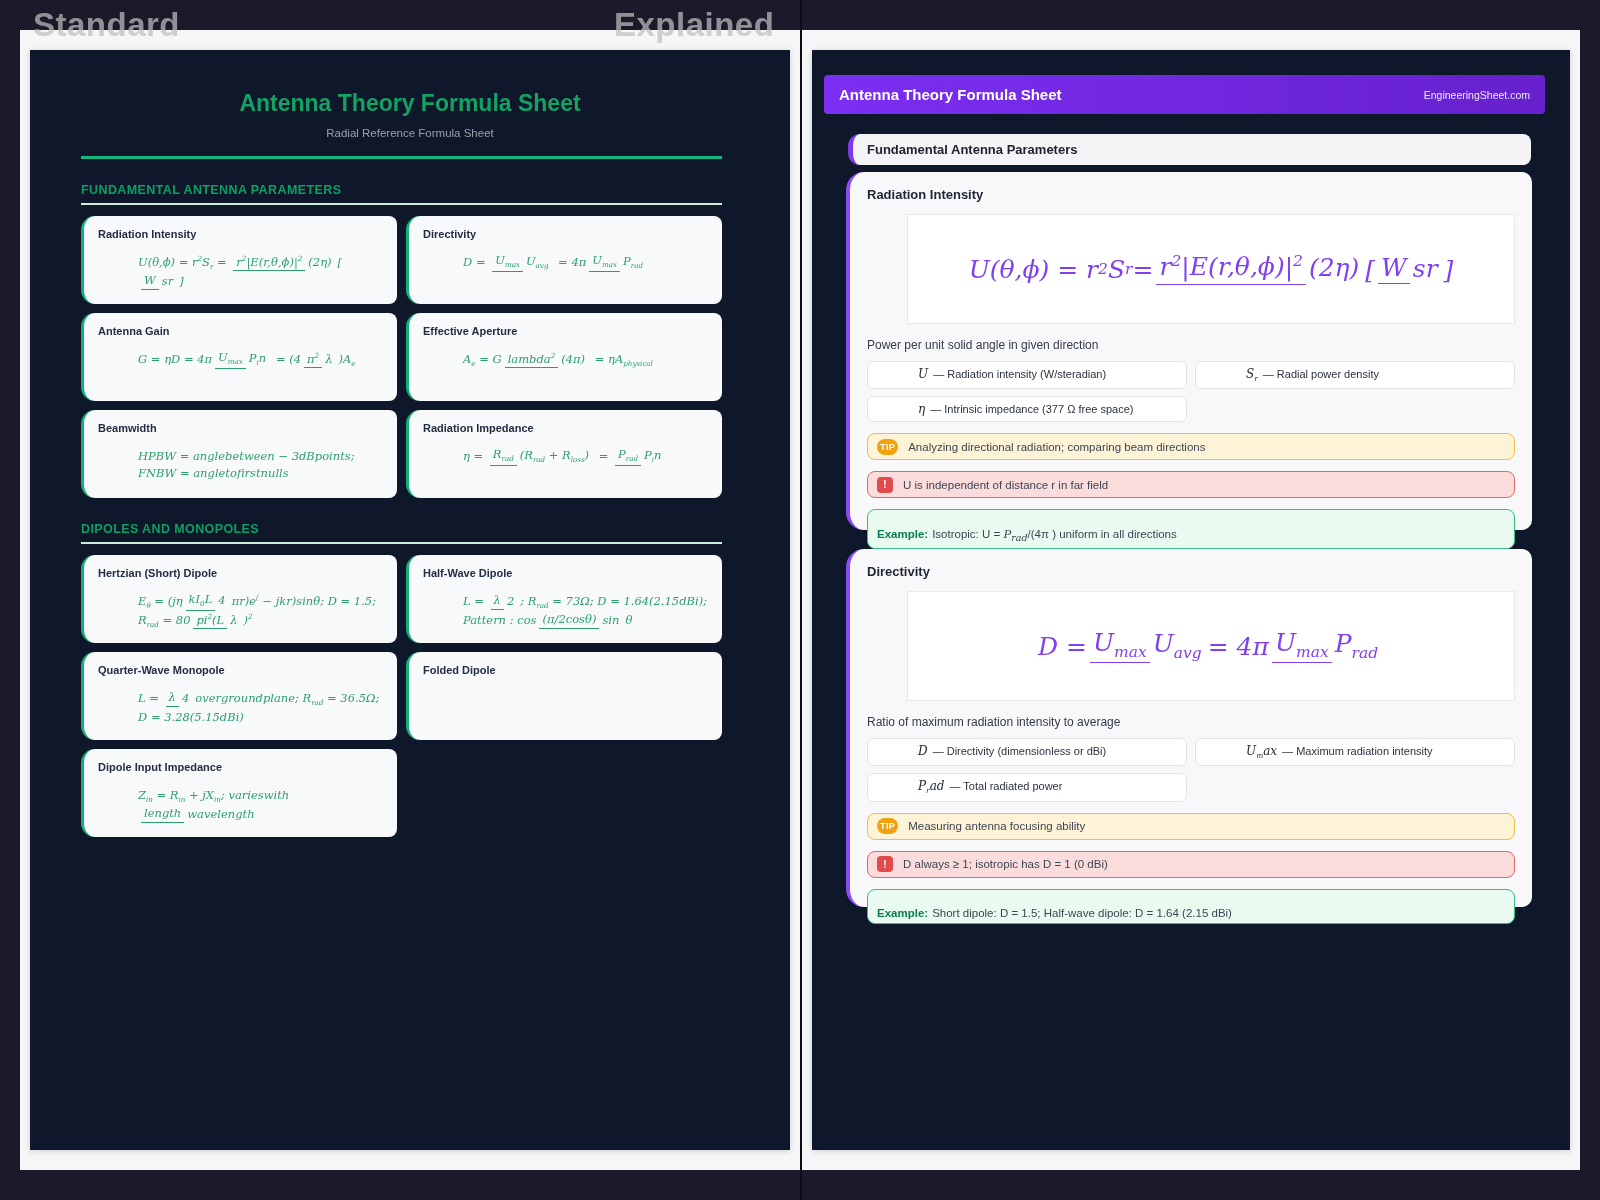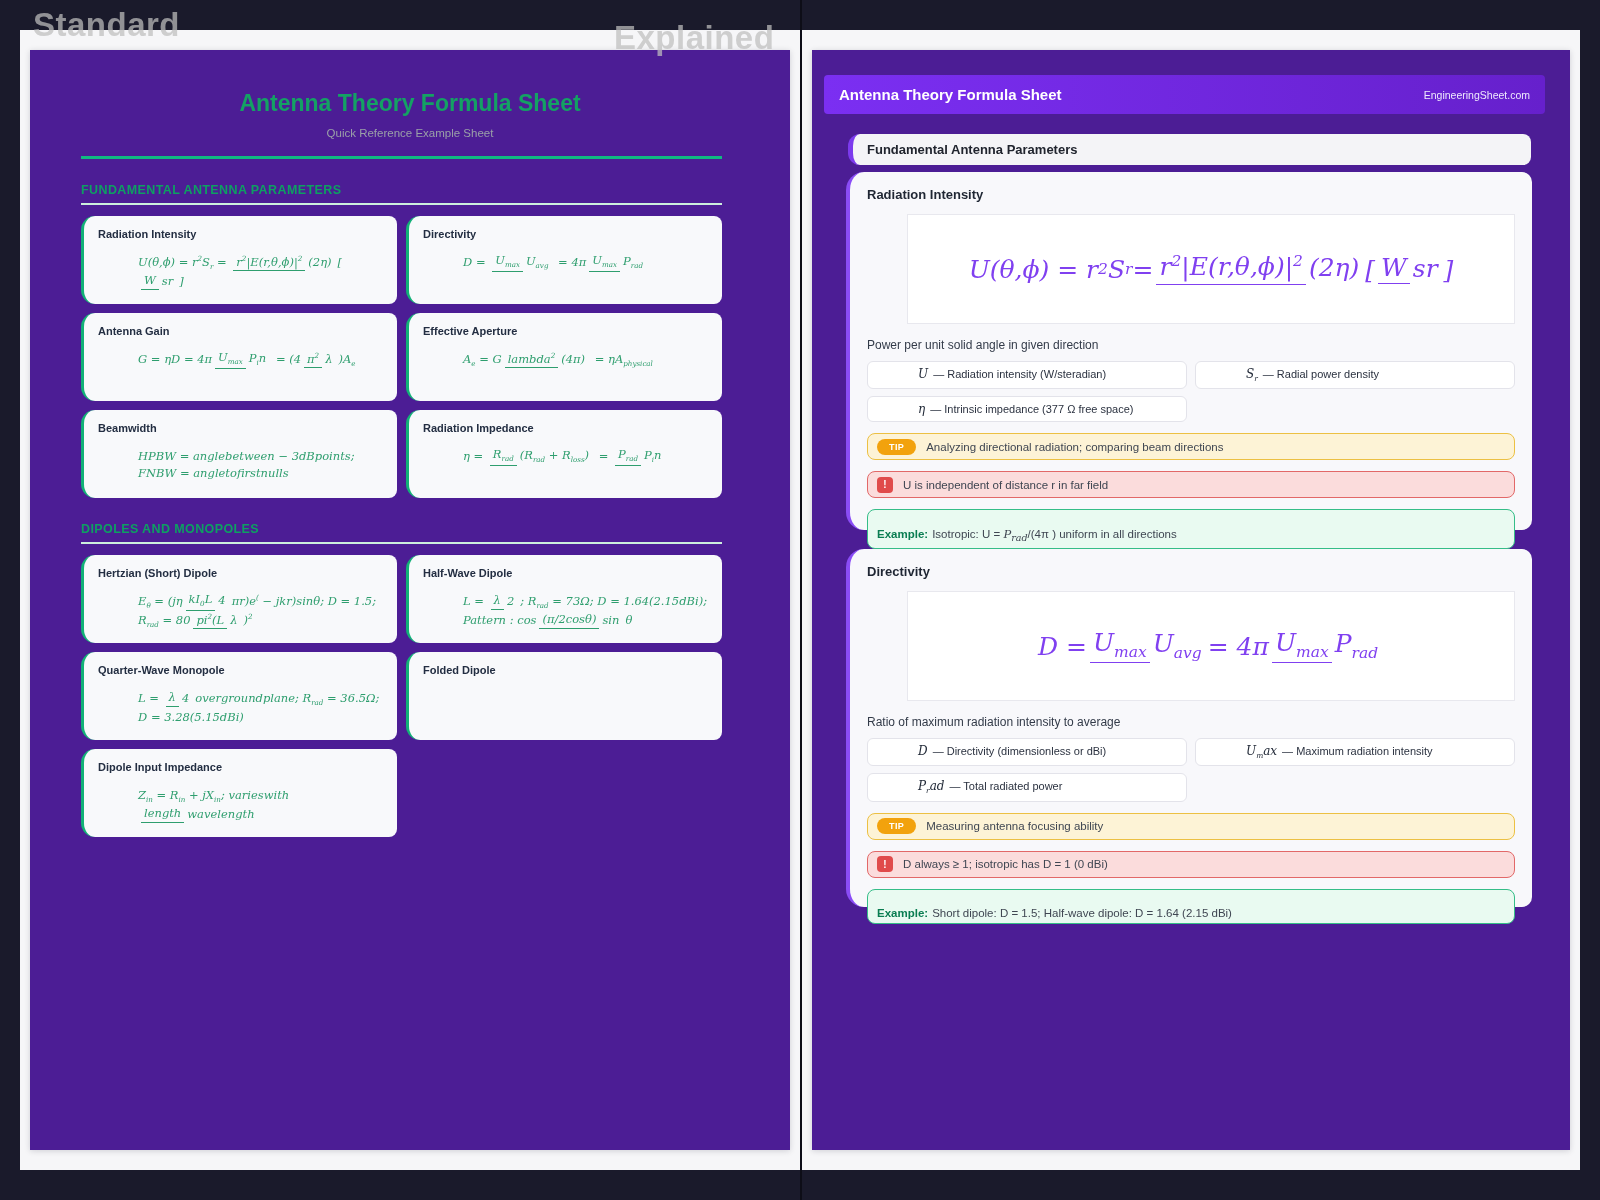--- a/index.html
+++ b/index.html
@@ -11,31 +11,31 @@
     overflow:hidden;
   }
 
   
   .compare-label {
     position:absolute; top:6px; z-index:20;
     font-size:33px; font-weight:800; letter-spacing:0.5px;
     color:#bfbfbf; opacity:0.72;
   }
   #label-standard { left:33px; }
-  #label-explained { left:614px;margin-top:13px; }
+  #label-explained { left:614px; }
 
   
   #divider { position:absolute; left:800px; top:0; width:2px; height:1200px; background:#0d0d17; z-index:15; }
 
   
   .panel { position:absolute; top:30px; height:1140px; background:#f6f6f8; }
   #panel-left  { left:20px;  width:780px; }
   #panel-right { left:802px; width:778px; }
   .page {
-    position:absolute; top:20px; left:10px; height:1100px; background:#4c1d95;
+    position:absolute; top:20px; left:10px; height:1100px; background:#0f172a;
     box-shadow:0 1px 6px rgba(15,15,35,0.16);
   }
   #page-left  { width:760px; }
   #page-right { width:758px; }
 
   
   .math { font-family:"DejaVu Serif","Liberation Serif",serif; font-style:italic;margin-left:40px; }
   .math sup { font-size:62%; }
   .math sub { font-size:62%; }
   .frac { display:inline-flex; flex-direction:row; vertical-align:middle; text-align:center; margin:0 3px; }
@@ -113,40 +113,40 @@
   .varbox .vardesc { margin-left:5px; }
   .note {
     margin-top:11px; border-radius:8px; padding:4px 9px; min-height:27px;
     display:flex; align-items:center; gap:10px; font-size:11.5px; color:#3f4652;
   }
   .note-tip { background:#fdf3d6; border:1.5px solid #ecc043; }
   .note-warn { background:#fbdcdc; border:1.5px solid #e26868; }
   .note-example { background:#e9faf1; border:1.5px solid #35bd88; display:block; padding-top:17px; }
   .tip-badge {
     background:#f2a20d; color:#ffffff; font-size:9px; font-weight:700;
-    padding:3px 12px; border-radius:9px; letter-spacing:0.4px; flex:0 0 auto;
+    padding:3px 3px; border-radius:9px; letter-spacing:0.4px; flex:0 0 auto;
   }
   .warn-badge {
     background:#e04b4b; color:#ffffff; width:16px; height:16px; border-radius:4px;
     font-size:10px; font-weight:700; display:flex; align-items:center; justify-content:center;
     flex:0 0 auto;
   }
   .example-label { font-weight:700; color:#0a7d52; margin-right:4px; }
 </style>
 </head>
 <body>
 
 <div class="compare-label" id="label-standard">Standard</div>
 <div class="compare-label" id="label-explained">Explained</div>
 <div id="divider"></div>
 
 <div class="panel" id="panel-left">
   <div class="page" id="page-left">
     <div class="sheet-title">Antenna Theory Formula Sheet</div>
-    <div class="sheet-subtitle">Quick Reference Example Sheet</div>
+    <div class="sheet-subtitle">Radial Reference Formula Sheet</div>
     <div class="title-rule"></div>
 
     <div class="std-section-heading">FUNDAMENTAL ANTENNA PARAMETERS</div>
     <div class="std-grid">
       <div class="fcard">
         <div class="fcard-title">Radiation Intensity</div>
         <div class="fcard-formula math">U(θ,ϕ) = r<sup>2</sup>S<sub>r</sub> = <span class="frac">
               <span class="fn">r<sup>2</sup>|E(r,θ,ϕ)|<sup>2</sup></span>
               <span class="fd">(2η)</span>
             </span>[<span class="frac">

